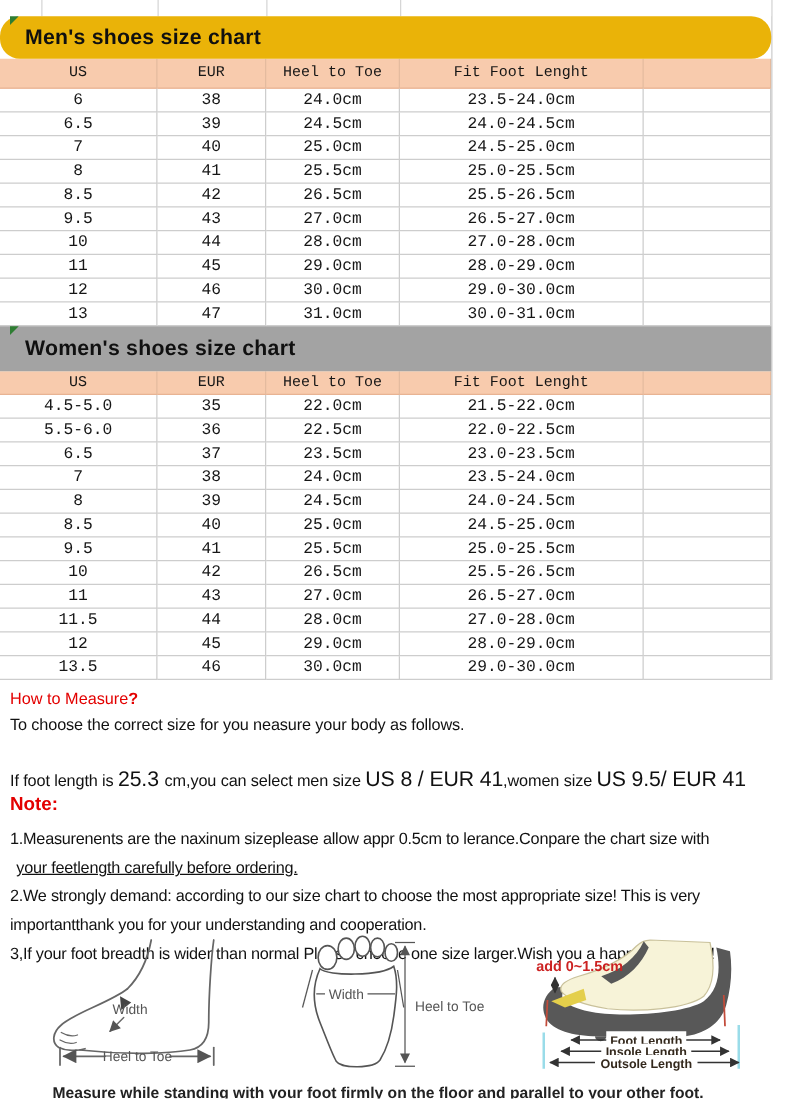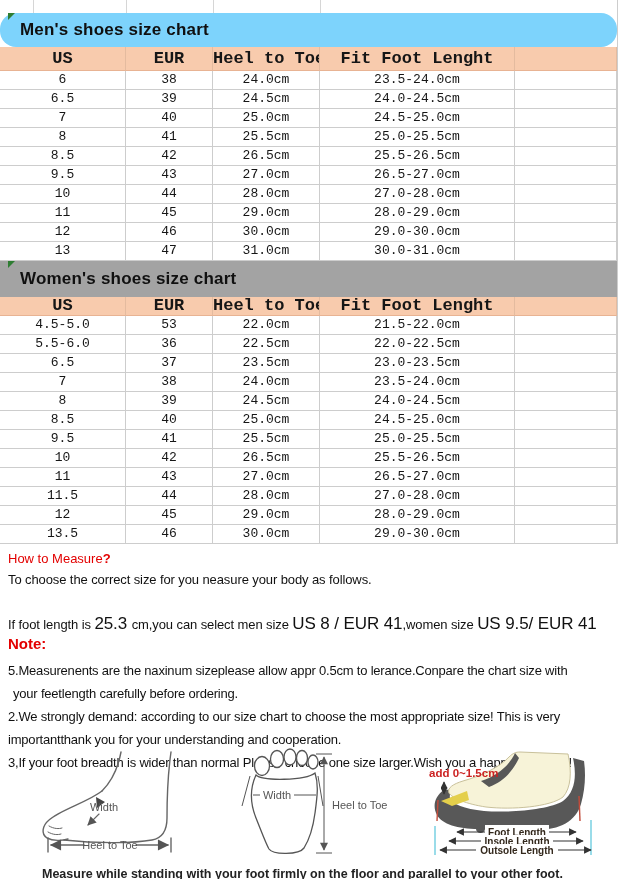--- a/index.html
+++ b/index.html
@@ -5,49 +5,49 @@
   html,body{margin:0;padding:0;background:#fff;}
   .sheet{position:relative;width:628px;height:879px;background:#fff;overflow:hidden;
          font-family:"Liberation Sans",sans-serif;color:#111;}
 
   
   .top-strip{position:relative;height:13px;width:617px;background:#fff;}
   .vl{position:absolute;top:0;bottom:0;width:1px;background:#d6d6d6;}
 
   
   .band{position:relative;width:597px;padding-left:20px;display:flex;align-items:center;}
-  .band-blue{height:34px;background:#7dd3fc;border-radius:16px;}
+  .band-blue{height:34px;background:#eab308;border-radius:16px;}
   .band-pink{height:36px;background:#a3a3a3;}
   .band-title{font-size:17px;font-weight:bold;color:#101010;letter-spacing:.2px;}
   .corner-tri{position:absolute;top:0;left:8px;width:0;height:0;
               border-top:7px solid #2e7d32;border-right:7px solid transparent;}
 
   
   .table{width:617px;}
   .trow{display:grid;grid-template-columns:126px 87px 107px 195px 102px;height:19px;}
   .tcell{border-right:1px solid #cdcdcd;border-bottom:1px solid #cdcdcd;
          text-align:center;font-family:"Liberation Mono","DejaVu Sans Mono",monospace;
          font-size:13px;line-height:18px;color:#161616;overflow:hidden;white-space:nowrap;}
   .thead{background:#f8cbad;}
   .thead .tcell{border-right:1px solid rgba(0,0,0,.08);border-bottom:1px solid #e8b393;
-                font-size:17px;font-weight:bold;}
+                font-size:12px;}
   .thead-mens{height:24px;}
   .thead-mens .tcell{line-height:23px;}
   .thead-women .tcell{line-height:18px;}
 
   
   .measure{padding:5px 0 0 8px;}
   .howto{font-size:13px;color:#e30000;margin:2px 0 6px;}
   .howto b{font-weight:bold;}
   .intro{font-size:13px;margin:0 0 27px;letter-spacing:-.1px;}
   .example{font-size:13px;margin:0 0 1px;letter-spacing:-.1px;white-space:nowrap;}
   .example .big{font-size:17px;}
   .note-label{font-size:15px;font-weight:700;color:#e30000;margin:0 0 7px;}
   .note{font-size:13px;line-height:23px;margin:0;letter-spacing:-.2px;white-space:nowrap;}
-  .note-cont{padding-left:5px;}
+  .note-cont{padding-left:5px;text-decoration:underline;}
 
   
   .diagrams{position:absolute;left:0;top:748px;width:628px;}
   .diagrams svg text{font-family:"Liberation Sans",sans-serif;font-size:11px;fill:#555;}
   .diagrams svg text.dlabel{font-size:10px;font-weight:bold;fill:#33281c;text-anchor:middle;}
   .diagrams svg text.addlbl{font-size:11.5px;font-weight:bold;fill:#cc2222;}
   .caption{display:inline-block;margin:2px 0 0 42px;font-size:12.5px;font-weight:600;
            color:#222;border-bottom:1px solid #bfbfbf;padding-bottom:1px;white-space:nowrap;}
 
   .gutter-line{position:absolute;left:617px;top:0;width:1px;height:544px;background:#cdcdcd;}
@@ -162,21 +162,21 @@
     <div class="trow thead thead-women">
       <div class="tcell">US</div>
       <div class="tcell">EUR</div>
       <div class="tcell">Heel to Toe</div>
       <div class="tcell">Fit Foot Lenght</div>
       <div class="tcell"></div>
     </div>
     <div>
         <div class="trow">
           <div class="tcell">4.5-5.0</div>
-          <div class="tcell">53</div>
+          <div class="tcell">35</div>
           <div class="tcell">22.0cm</div>
           <div class="tcell">21.5-22.0cm</div>
           <div class="tcell"></div>
         </div>
         <div class="trow">
           <div class="tcell">5.5-6.0</div>
           <div class="tcell">36</div>
           <div class="tcell">22.5cm</div>
           <div class="tcell">22.0-22.5cm</div>
           <div class="tcell"></div>
@@ -252,21 +252,21 @@
           <div class="tcell"></div>
         </div>
       </div>
   </div>
 
   <div class="measure">
     <p class="howto"><span>How to Measure</span><b>?</b></p>
     <p class="intro">To choose the correct size for you neasure your body as follows.</p>
     <p class="example"><span>If foot length is </span><span class="big">25.3 </span><span>cm,you can select men size </span><span class="big">US 8 / EUR 41</span><span>,women size </span><span class="big">US 9.5/ EUR 41</span></p>
     <p class="note-label">Note:</p>
-    <p class="note">5.Measurenents are the naxinum sizeplease allow appr 0.5cm to lerance.Conpare the chart size with</p>
+    <p class="note">1.Measurenents are the naxinum sizeplease allow appr 0.5cm to lerance.Conpare the chart size with</p>
     <p class="note note-cont">your feetlength carefully before ordering.</p>
     <p class="note">2.We strongly demand: according to our size chart to choose the most appropriate size! This is very</p>
     <p class="note">importantthank you for your understanding and cooperation.</p>
     <p class="note">3,If your foot breadth is wider than normal Please choose one size larger.Wish you a happy shopping!</p>
   </div>
 
   <div class="diagrams">
     <svg width="628" height="112" viewBox="0 0 628 112">
       <defs>
         <marker id="ah" viewBox="0 0 10 10" refX="9" refY="5" markerWidth="9" markerHeight="8" orient="auto-start-reverse">

